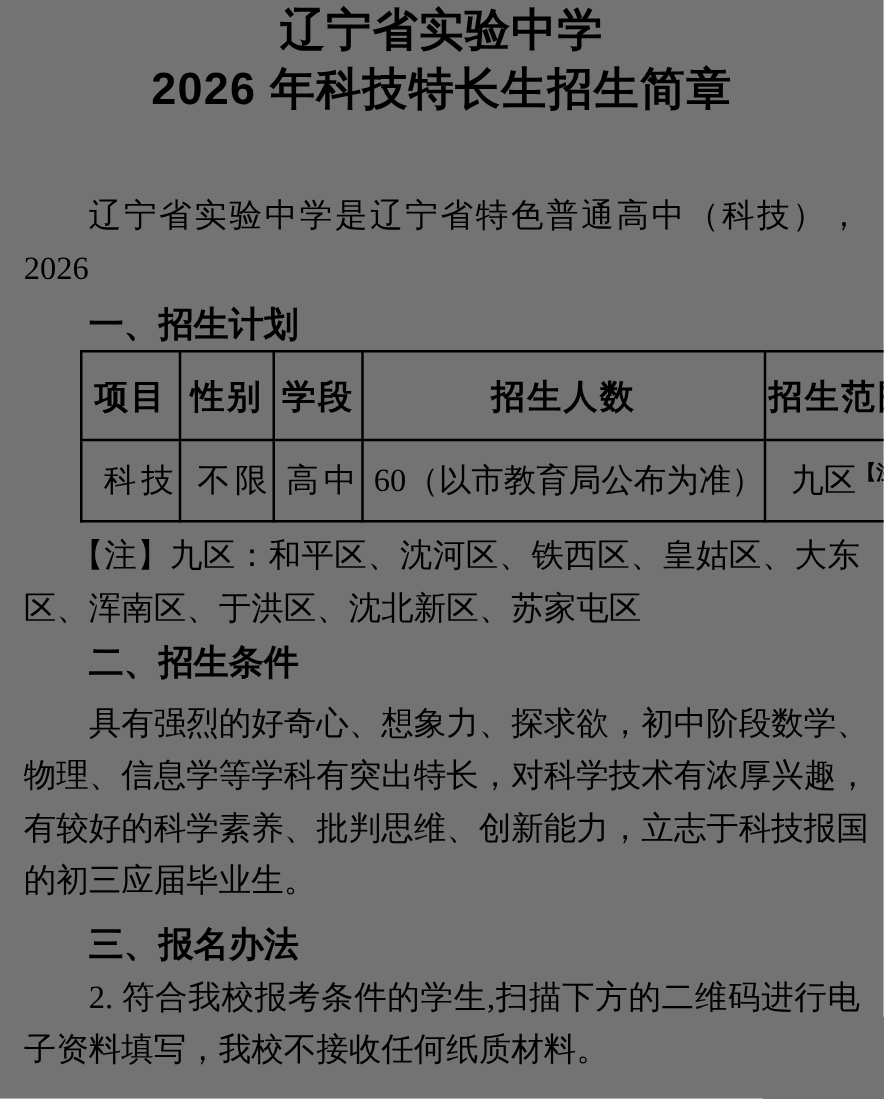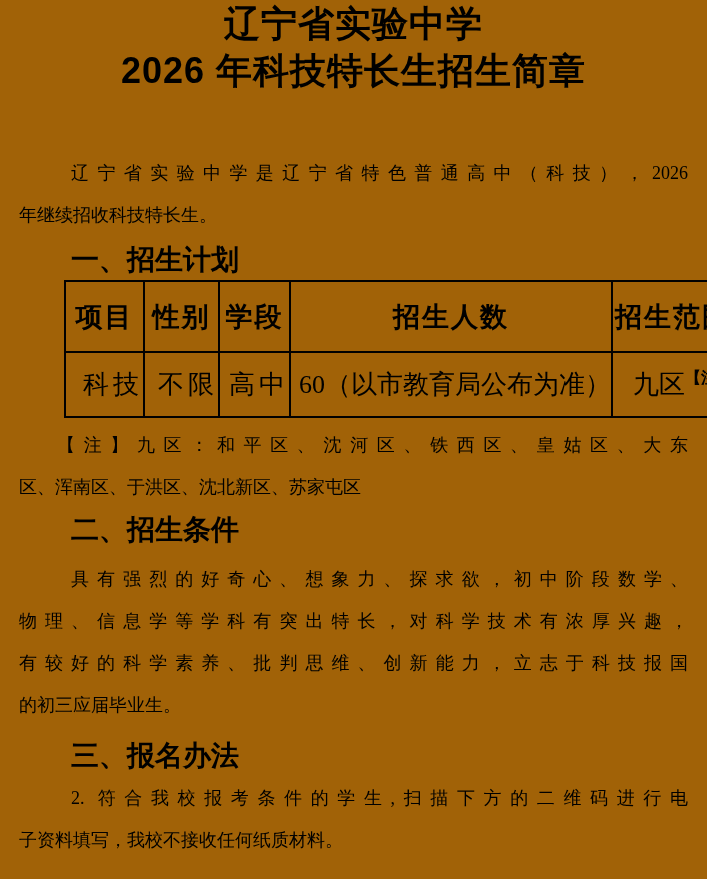--- a/index.html
+++ b/index.html
@@ -2,21 +2,21 @@
 <html><head>
 <meta charset="utf-8">
 <style>
   * { box-sizing: border-box; }
   html, body { margin: 0; padding: 0; background: #ffffff; }
   .page {
     position: relative;
     width: 707px;
     height: 879px;
     padding: 0 19px;
-    background: #a16207;
+    background: #737373;
     color: #000000;
     overflow: hidden;
     font-family: "Liberation Serif", "DejaVu Serif", serif;
   }
   
   .title {
     text-align: center;
     font-family: "Liberation Sans", "DejaVu Sans", sans-serif;
     font-weight: bold;
     font-size: 36px;
@@ -29,21 +29,21 @@
     font-family: "Liberation Sans", "DejaVu Sans", sans-serif;
     font-weight: bold;
     font-size: 28px;
     line-height: 40px;
     padding-left: 52px;
   }
   .h1a { margin-top: 4px; }
   .h2a { margin-top: 2px; }
   .h3a { margin-top: 10px; }
   
-  .para { font-size: 18px; }
+  .para { font-size: 26px; }
   .para .tline {
     line-height: 42px;
     text-align: justify;
     text-align-last: justify;
     white-space: nowrap;
   }
   .para .tline:first-child { text-indent: 52px; }
   .para .tline:last-child { text-align-last: left; white-space: normal; }
   .para.note .tline:first-child { text-indent: 38px; }
   .intro { margin-top: 58px; }
@@ -95,21 +95,20 @@
 <body>
 
 <div class="page">
 
   <div class="title title1">辽宁省实验中学</div>
 
   <div class="title title2">2026 年科技特长生招生简章</div>
 
   <div class="para intro">
       <div class="tline">辽宁省实验中学是辽宁省特色普通高中（科技），2026</div>
-      <div class="tline">年继续招收科技特长生。</div>
     </div>
 
   <div class="sec-heading h1a">一、招生计划</div>
 
   <table class="plan">
     <colgroup>
       <col class="col-project">
       <col class="col-gender">
       <col class="col-stage">
       <col class="col-count">

